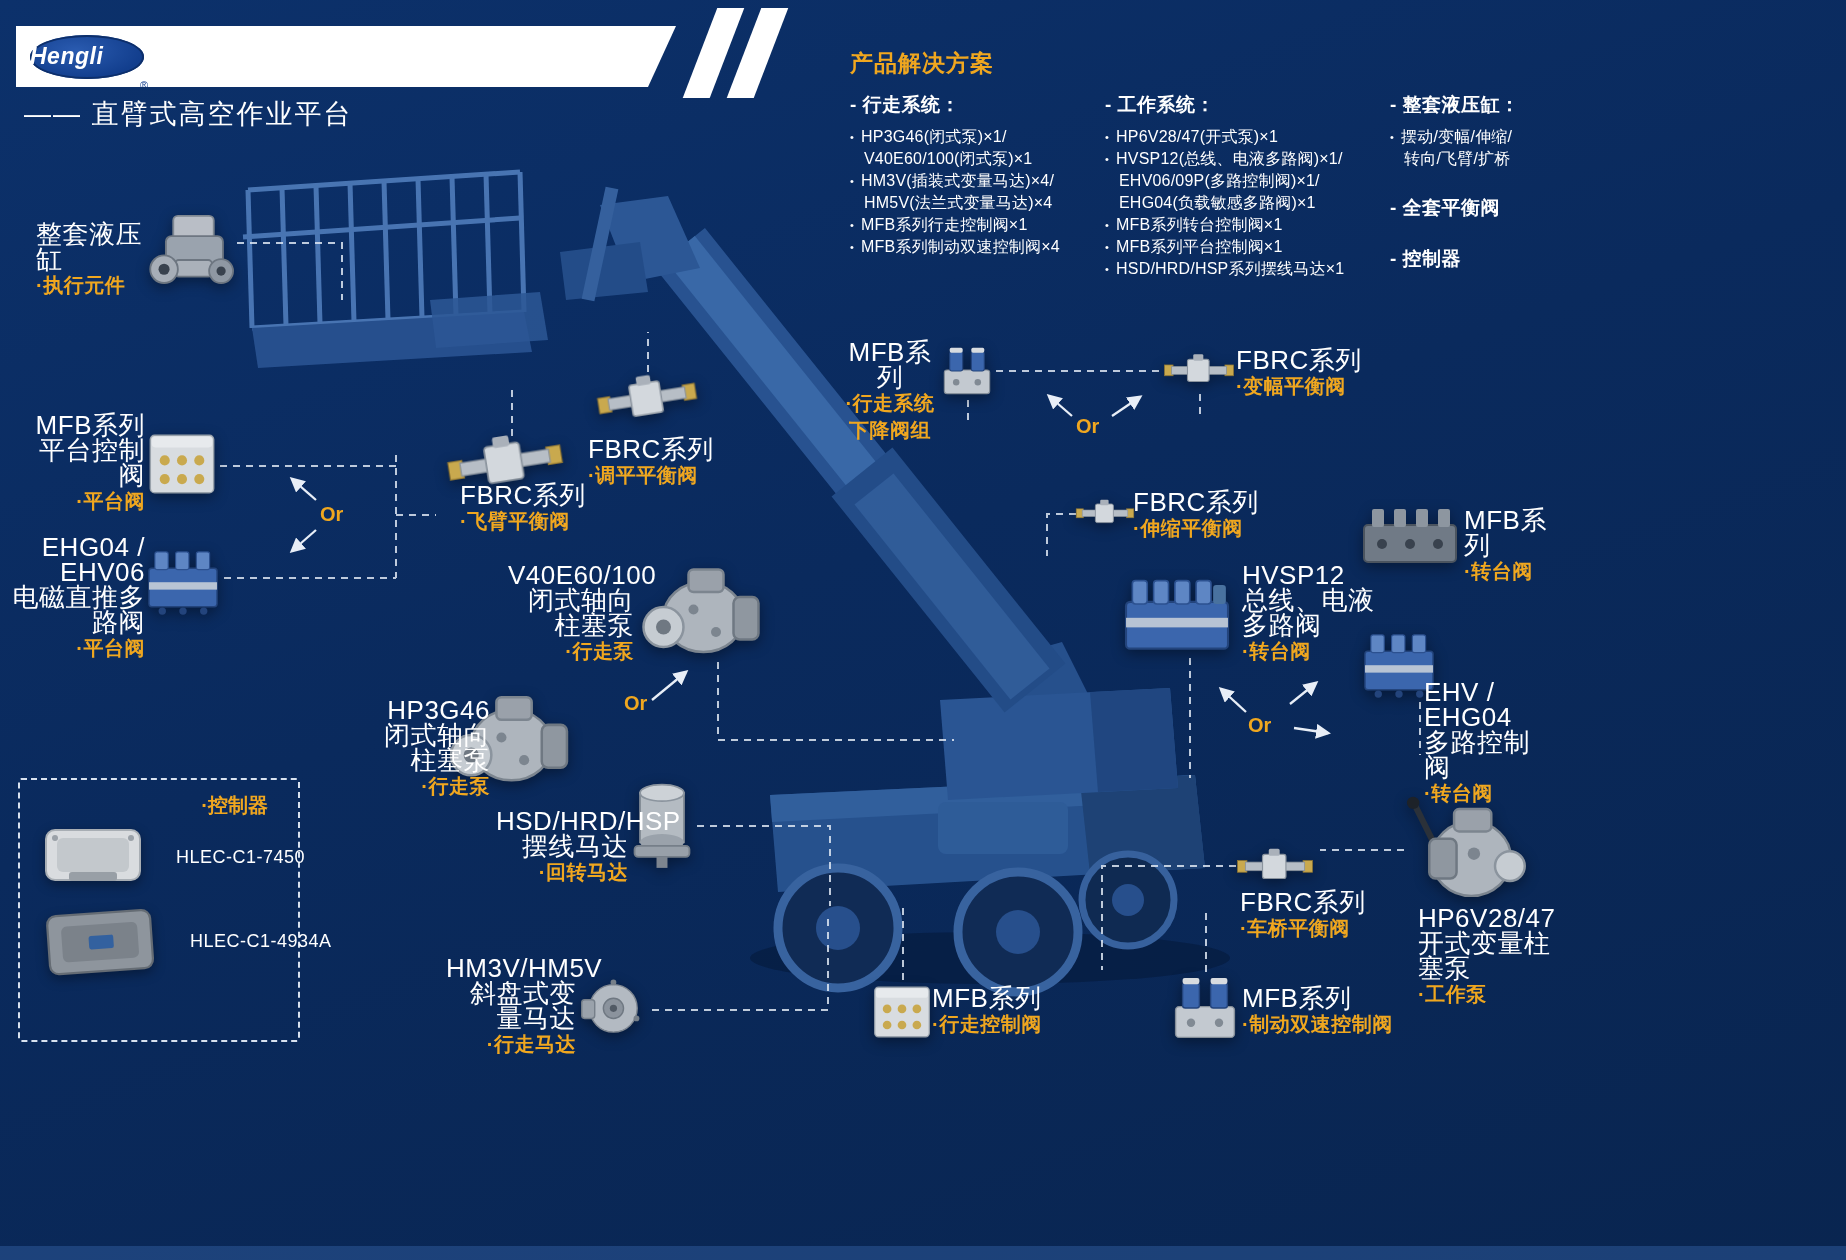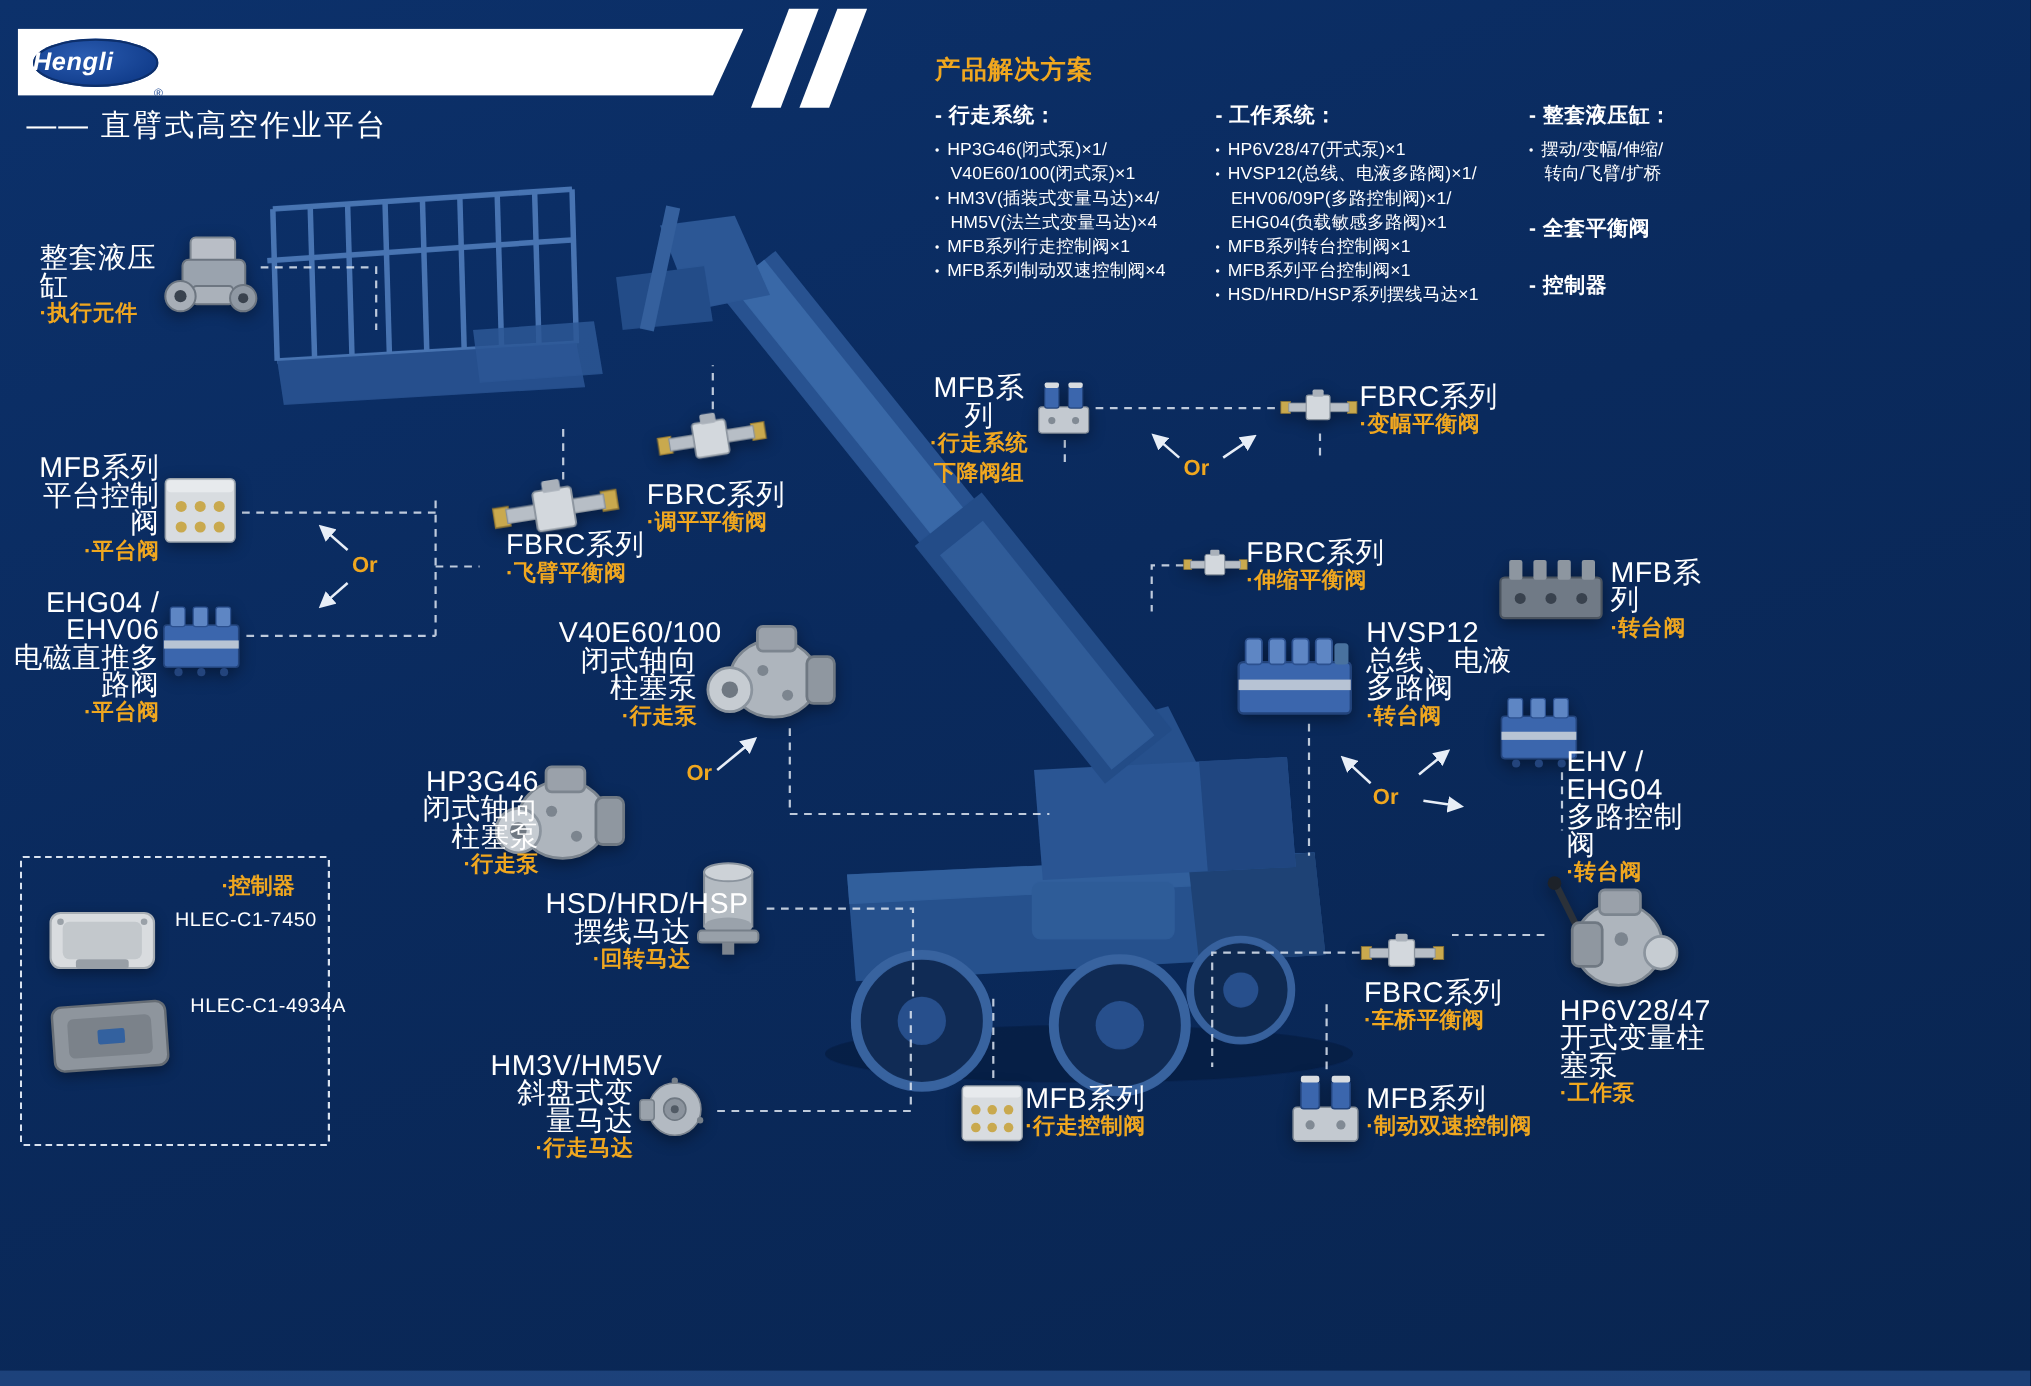--- a/index.html
+++ b/index.html
@@ -58,21 +58,21 @@
   .cl-w{color:#fff;font-size:26px;line-height:25px;letter-spacing:.5px}
   .cl-y{color:var(--accent);font-size:20px;line-height:27px;font-weight:bold;letter-spacing:.5px}
   .or-label{position:absolute;color:var(--accent);font-size:20px;font-weight:bold}
 
   
   .comp{position:absolute;filter:drop-shadow(0 4px 7px rgba(0,0,0,.38));overflow:visible}
 
   
   .controller-box{position:absolute;left:18px;top:778px;width:282px;height:264px;border:2px dashed #d9e2ef;border-radius:3px}
   .ctrl-label{position:absolute;right:30px;top:12px;color:var(--accent);font-size:20px;font-weight:bold}
-  .ctrl-row{position:absolute;left:22px;display:flex;gap:15px}
+  .ctrl-row{position:absolute;left:22px;display:flex;align-items:center;gap:32px}
   .ctrl-row.r1{top:46px}
   .ctrl-row.r2{top:124px}
   .ctrl-model{color:#fff;font-size:18px;letter-spacing:.5px;white-space:nowrap}
   .ctrl-img{filter:drop-shadow(0 4px 6px rgba(0,0,0,.35))}
 </style>
 </head>
 <body>
 
 <div class="stage">
 

